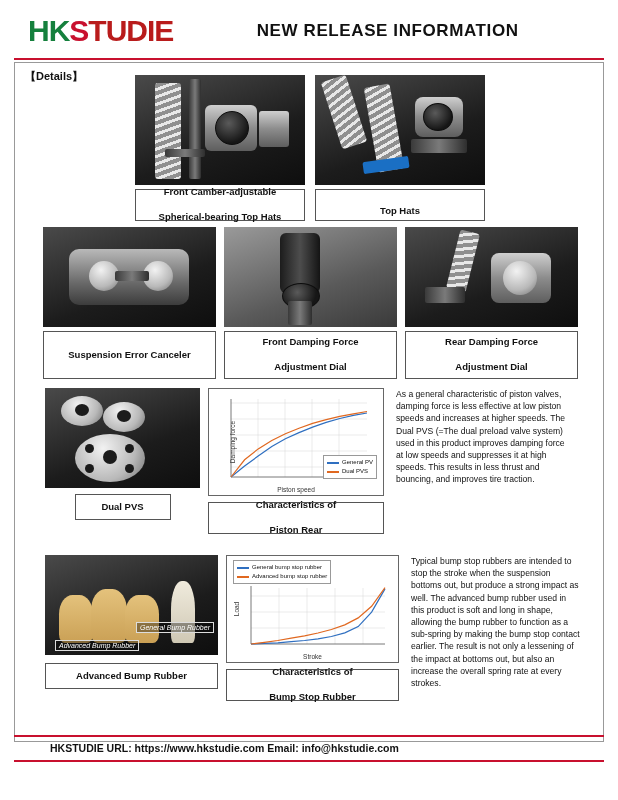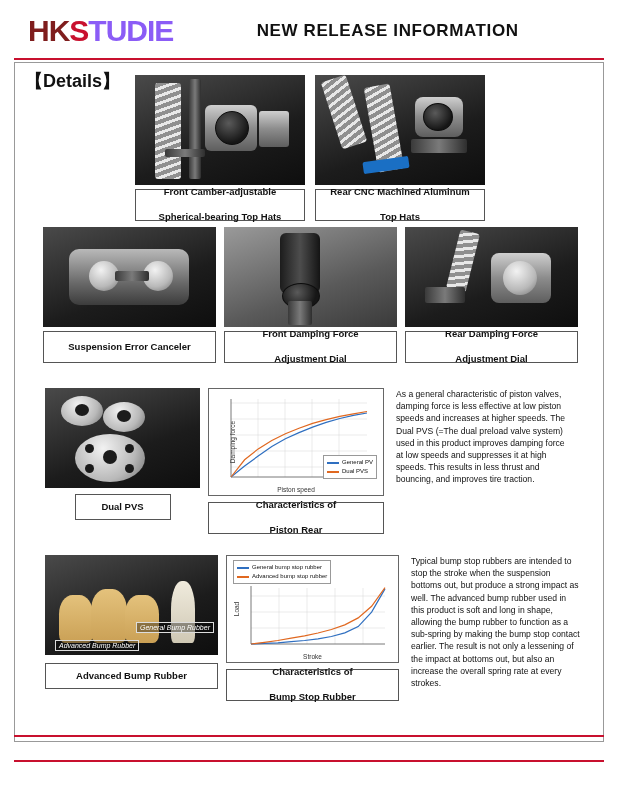--- a/index.html
+++ b/index.html
@@ -25,23 +25,23 @@
     align-items: center;
     padding: 14px 18px 6px 28px;
   }
   .logo {
     font-family: "Liberation Sans", sans-serif;
     font-weight: bold;
     font-size: 30px;
     letter-spacing: -1px;
     white-space: nowrap;
   }
-  .logo .hks { color: #7f1d1d; text-align: right; }
+  .logo .hks { color: #15803d; text-align: right; }
   .logo .s { color: #c8102e; }
-  .logo .tudie { color: #8b5cf6; }
+  .logo .tudie { color: #b91c1c; }
   .header-title {
     flex: 1;
     text-align: center;
     font-size: 17px;
     font-weight: bold;
     letter-spacing: 0.6px;
     padding-left: 10px;
     padding-right: 8px;
   }
   .rule {
@@ -53,21 +53,21 @@
   .frame {
     position: absolute;
     left: 14px;
     top: 62px;
     width: 590px;
     height: 680px;
     border: 1px solid #999;
     background: #fff;
   }
   .details-label {
-    font-size: 18px;
+    font-size: 11px;
     font-weight: bold;
     padding: 6px 0 0 10px;
   }
   
   .photo {
     background: #1b1b1b;
     position: relative;
     overflow: hidden;
   }
   .cap {
@@ -98,21 +98,21 @@
   
   .row2 {
     position: absolute;
     left: 28px; top: 164px;
     width: 535px;
     display: flex;
     gap: 8px;
   }
   .r2cell { width: 173px; }
   .r2cell .photo { height: 100px; }
-  .r2cell .cap { height: 32px; margin-top: 4px; }
+  .r2cell .cap { height: 48px; margin-top: 4px; }
 
   
   .row3 {
     position: absolute;
     left: 30px; top: 325px;
     width: 535px;
     display: flex;
     gap: 8px;
   }
   .r3a { width: 155px; }
@@ -324,21 +324,21 @@
           <div class="bg-grey"></div>
           <div class="coil" style="left:16px; top:2px; height:70px; transform:rotate(-18deg);"></div>
           <div class="coil" style="left:56px; top:10px; height:86px; transform:rotate(-10deg);"></div>
           <div class="blueband" style="left:48px; top:84px; width:46px; height:12px; transform:rotate(-8deg);"></div>
           <div class="metal" style="left:100px; top:22px; width:48px; height:40px; border-radius:8px;"></div>
           <div class="tophat" style="left:108px; top:28px; width:30px; height:28px;"></div>
           <div class="shaft" style="left:96px; top:64px; width:56px; height:14px;"></div>
         </div>
         <div class="cap">
           <span>
-            <span>Rear CNC Machined Aluminum</span><br>
+            <br>
             <span>Top Hats</span>
           </span>
         </div>
       </div>
 
     </div>
 
     <div class="row2">
 
       <div class="r2cell">
@@ -509,15 +509,16 @@
         </div>
       </div>
 
       <div class="r4c">Typical bump stop rubbers are intended to stop the stroke when the suspension bottoms out, but produce a strong impact as well. The advanced bump rubber used in this product is soft and long in shape, allowing the bump rubber to function as a sub-spring by making the bump stop contact earlier. The result is not only a lessening of the impact at bottoms out, but also an increase the overall spring rate at every strokes.</div>
 
     </div>
 
   </div>
 
   <div class="footer-line"></div>
+  <div class="footer-url">HKSTUDIE  URL: https://www.hkstudie.com  Email: info@hkstudie.com</div>
   <div class="footer-line2"></div>
 
 </div>
 
 </body></html>

